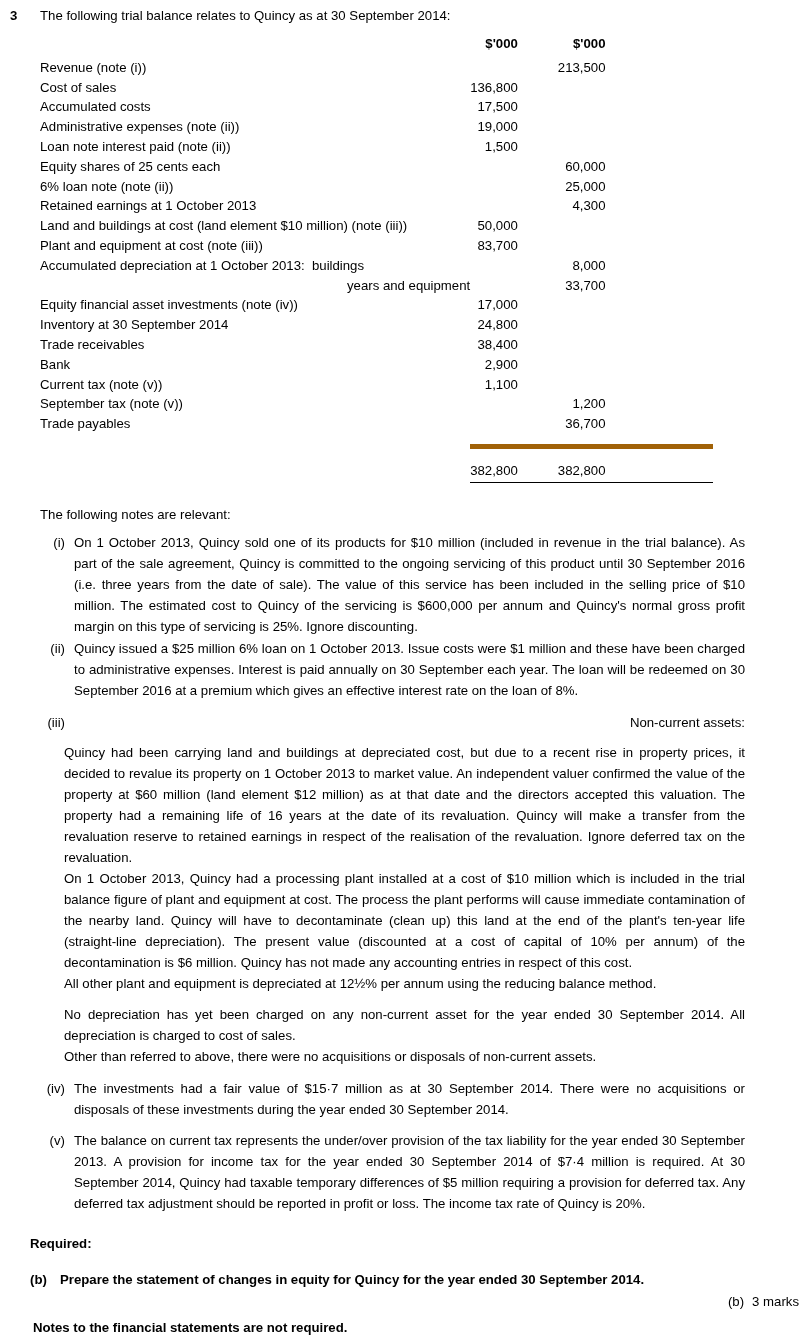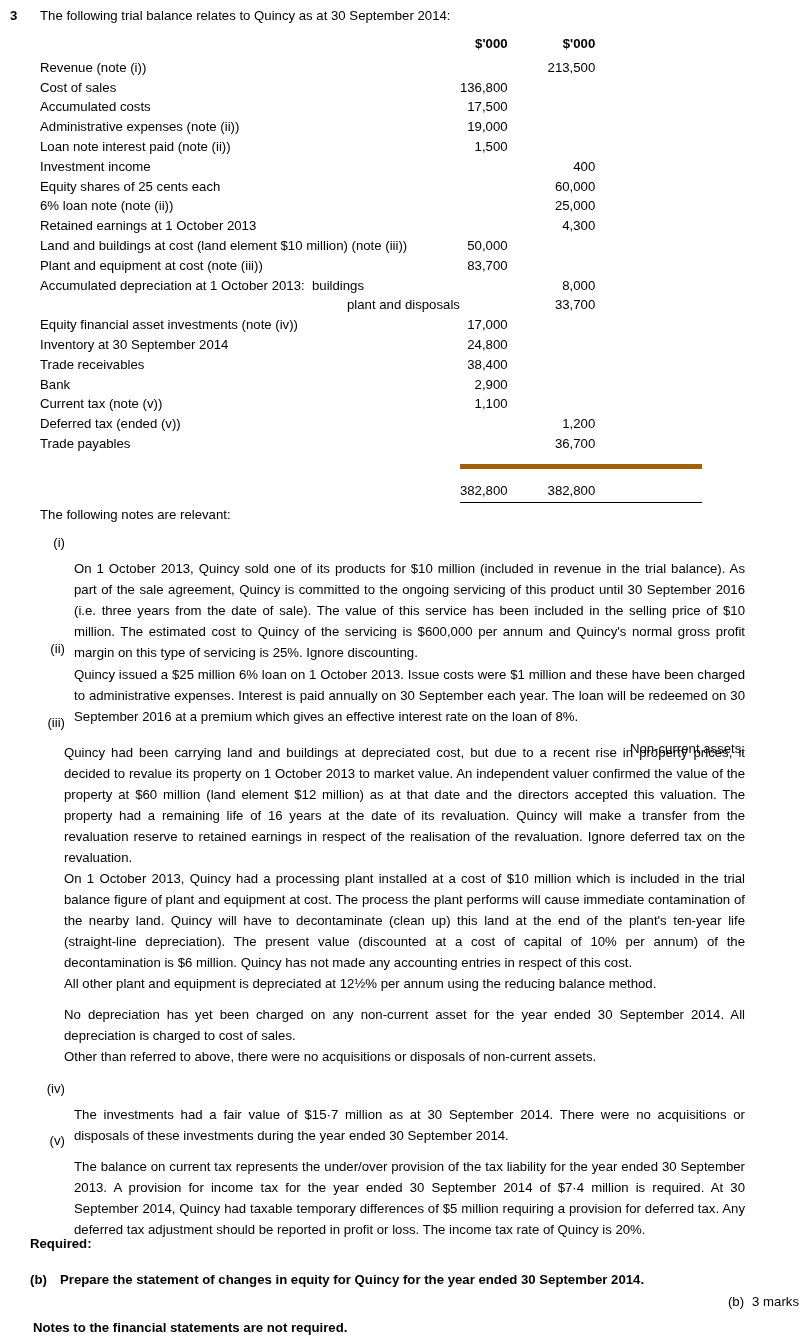--- a/index.html
+++ b/index.html
@@ -121,21 +121,20 @@
     text-align: right;
     font-size: 13.2px;
     line-height: 21px;
   }
   .note .bd {
     margin-left: 34px;
     text-align: justify;
     text-justify: inter-word;
     font-size: 13.2px;
     line-height: 21px;
-    margin-top: 26px;
   }
   .note .bd.nojust { text-align: right; }
 
   .subpara {
     position: absolute;
     left: 64px;
     width: 681px;
     text-align: justify;
     font-size: 13.2px;
     line-height: 21px;
@@ -215,25 +214,20 @@
           <td class="lbl">Administrative expenses (note (ii))</td>
           <td class="c1">19,000</td>
           <td class="c2"></td>
         </tr>
         <tr>
           <td class="lbl">Loan note interest paid (note (ii))</td>
           <td class="c1">1,500</td>
           <td class="c2"></td>
         </tr>
         <tr>
-          <td class="lbl">Investment income</td>
-          <td class="c1"></td>
-          <td class="c2">400</td>
-        </tr>
-        <tr>
           <td class="lbl">Equity shares of 25 cents each</td>
           <td class="c1"></td>
           <td class="c2">60,000</td>
         </tr>
         <tr>
           <td class="lbl">6% loan note (note (ii))</td>
           <td class="c1"></td>
           <td class="c2">25,000</td>
         </tr>
         <tr>
@@ -250,21 +244,21 @@
           <td class="lbl">Plant and equipment at cost (note (iii))</td>
           <td class="c1">83,700</td>
           <td class="c2"></td>
         </tr>
         <tr>
           <td class="lbl">Accumulated depreciation at 1 October 2013:&nbsp;&nbsp;buildings</td>
           <td class="c1"></td>
           <td class="c2">8,000</td>
         </tr>
         <tr>
-          <td class="sub">plant and disposals</td>
+          <td class="sub">years and equipment</td>
           <td class="c1"></td>
           <td class="c2">33,700</td>
         </tr>
         <tr>
           <td class="lbl">Equity financial asset investments (note (iv))</td>
           <td class="c1">17,000</td>
           <td class="c2"></td>
         </tr>
         <tr>
           <td class="lbl">Inventory at 30 September 2014</td>
@@ -280,21 +274,21 @@
           <td class="lbl">Bank</td>
           <td class="c1">2,900</td>
           <td class="c2"></td>
         </tr>
         <tr>
           <td class="lbl">Current tax (note (v))</td>
           <td class="c1">1,100</td>
           <td class="c2"></td>
         </tr>
         <tr>
-          <td class="lbl">Deferred tax (ended (v))</td>
+          <td class="lbl">September tax (note (v))</td>
           <td class="c1"></td>
           <td class="c2">1,200</td>
         </tr>
         <tr>
           <td class="lbl">Trade payables</td>
           <td class="c1"></td>
           <td class="c2">36,700</td>
         </tr>
         <tr class="spacer">
           <td></td>

